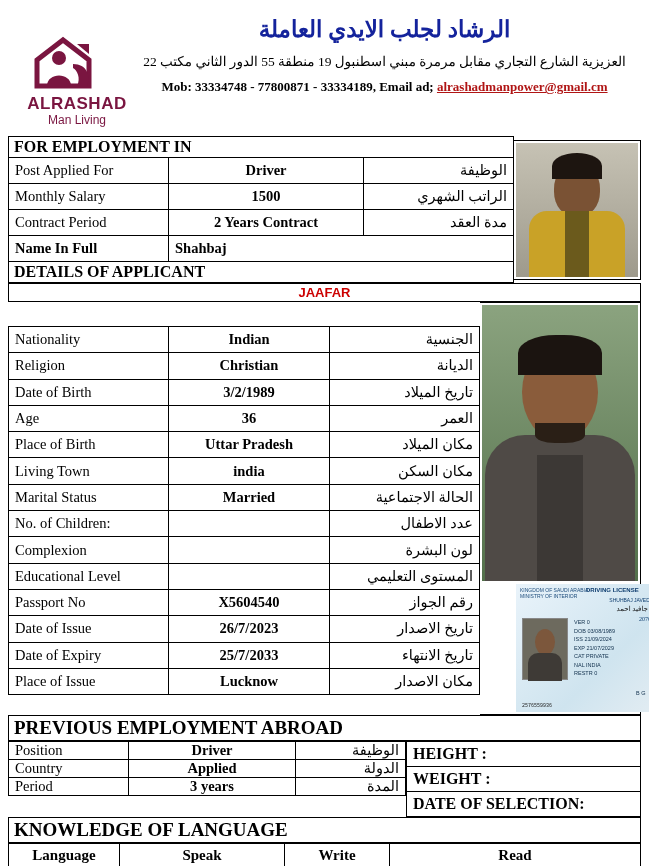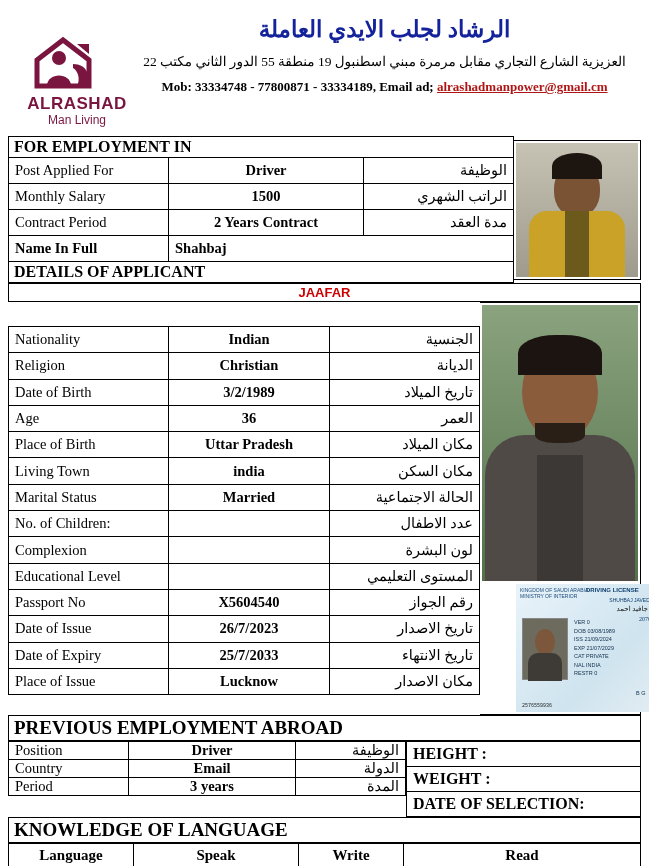--- a/index.html
+++ b/index.html
@@ -273,21 +273,21 @@
     <div style="flex:0 0 398px;">
       <table>
         <tbody>
             <tr>
               <td class="lbl" style="width:120px;">Position</td>
               <td class="val">Driver</td>
               <td class="ar" style="width:110px;">الوظيفة</td>
             </tr>
         <tr>
               <td class="lbl" style="width:120px;">Country</td>
-              <td class="val">Email</td>
+              <td class="val">Applied</td>
               <td class="ar" style="width:110px;">الدولة</td>
             </tr>
         <tr>
               <td class="lbl" style="width:120px;">Period</td>
               <td class="val">3 years</td>
               <td class="ar" style="width:110px;">المدة</td>
             </tr>
       </tbody>
         </table>
     </div>
@@ -312,21 +312,21 @@
     <tbody>
         <tr class="section-big">
       <td>KNOWLEDGE OF LANGUAGE</td>
     </tr>
   </tbody>
     </table>
 
   <table class="lang">
     <tbody>
         <tr>
-      <th style="width:125px;">Language</th>
+      <th style="width:111px;">Language</th>
       <th style="width:165px;">Speak</th>
       <th style="width:105px;">Write</th>
       <th>Read</th>
     </tr>
 
   </tbody>
     </table>
 
 </div>
 

